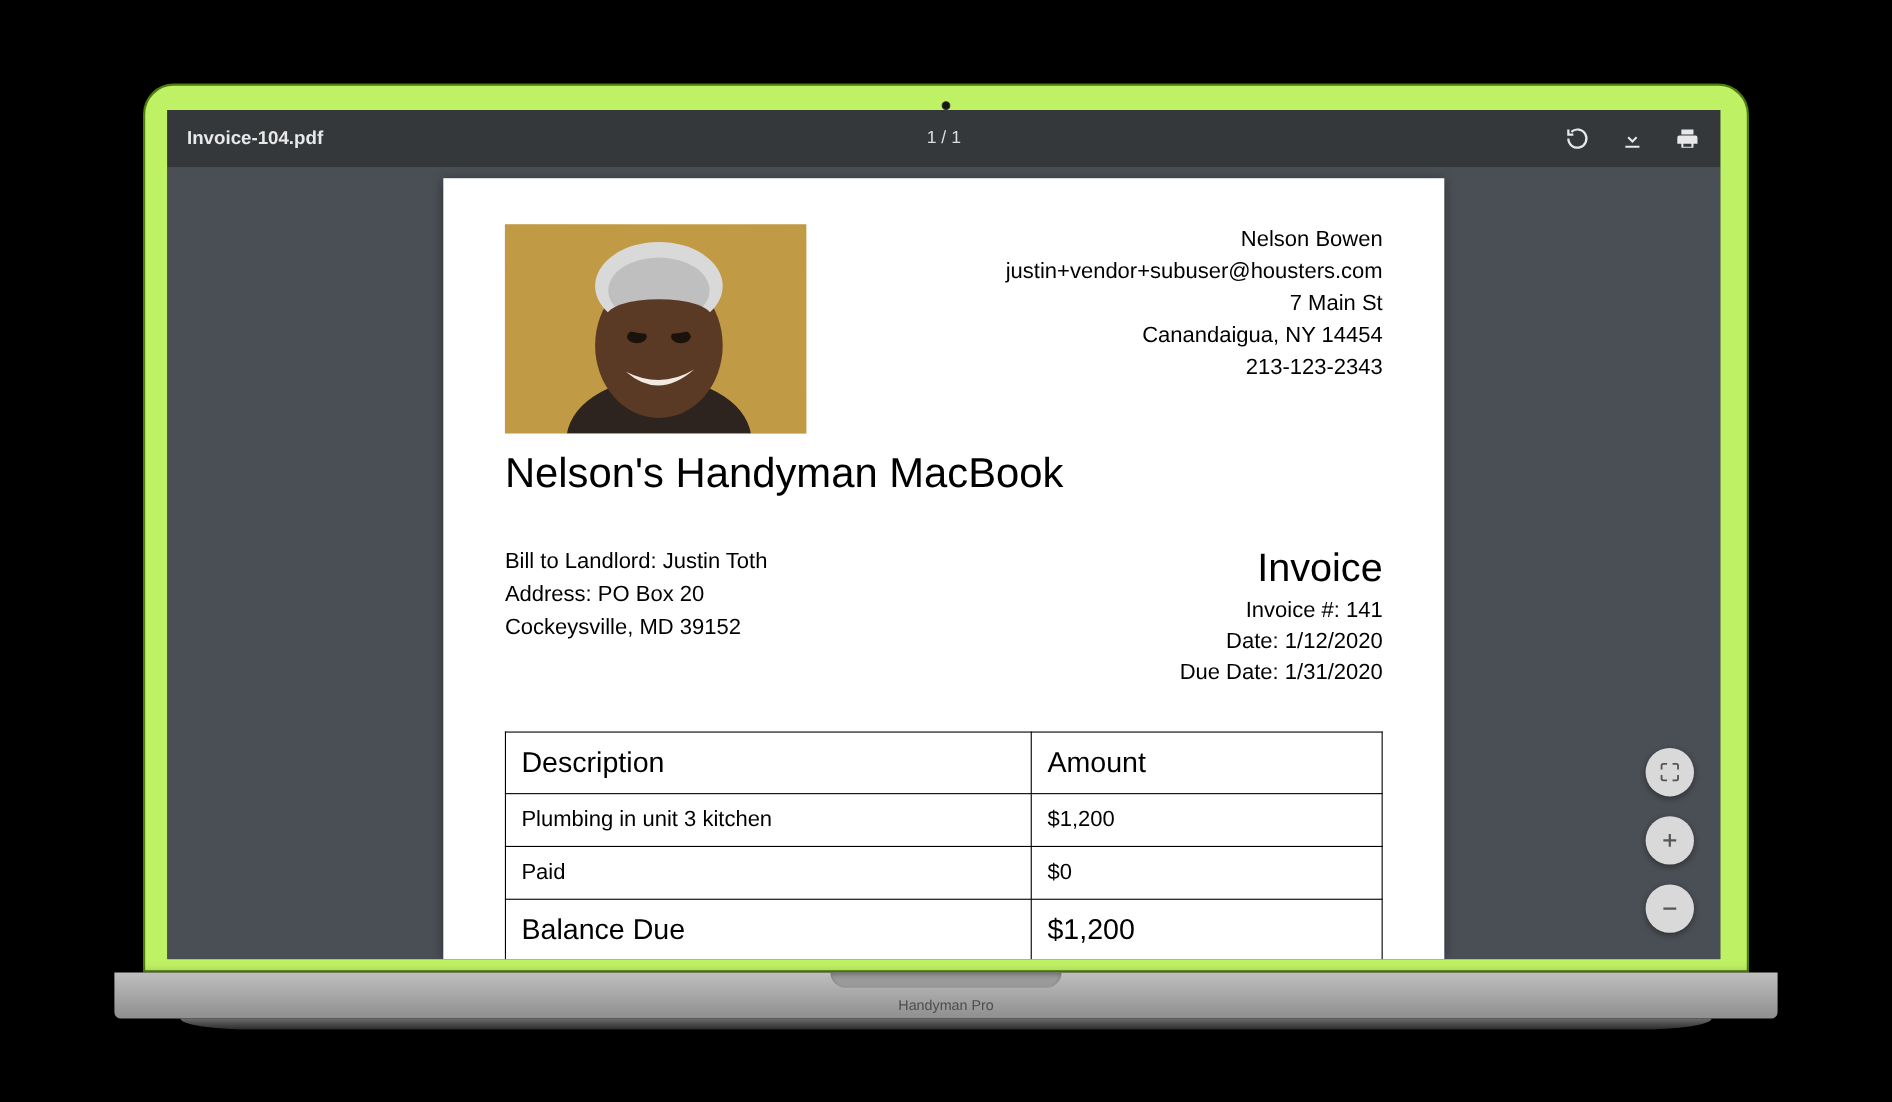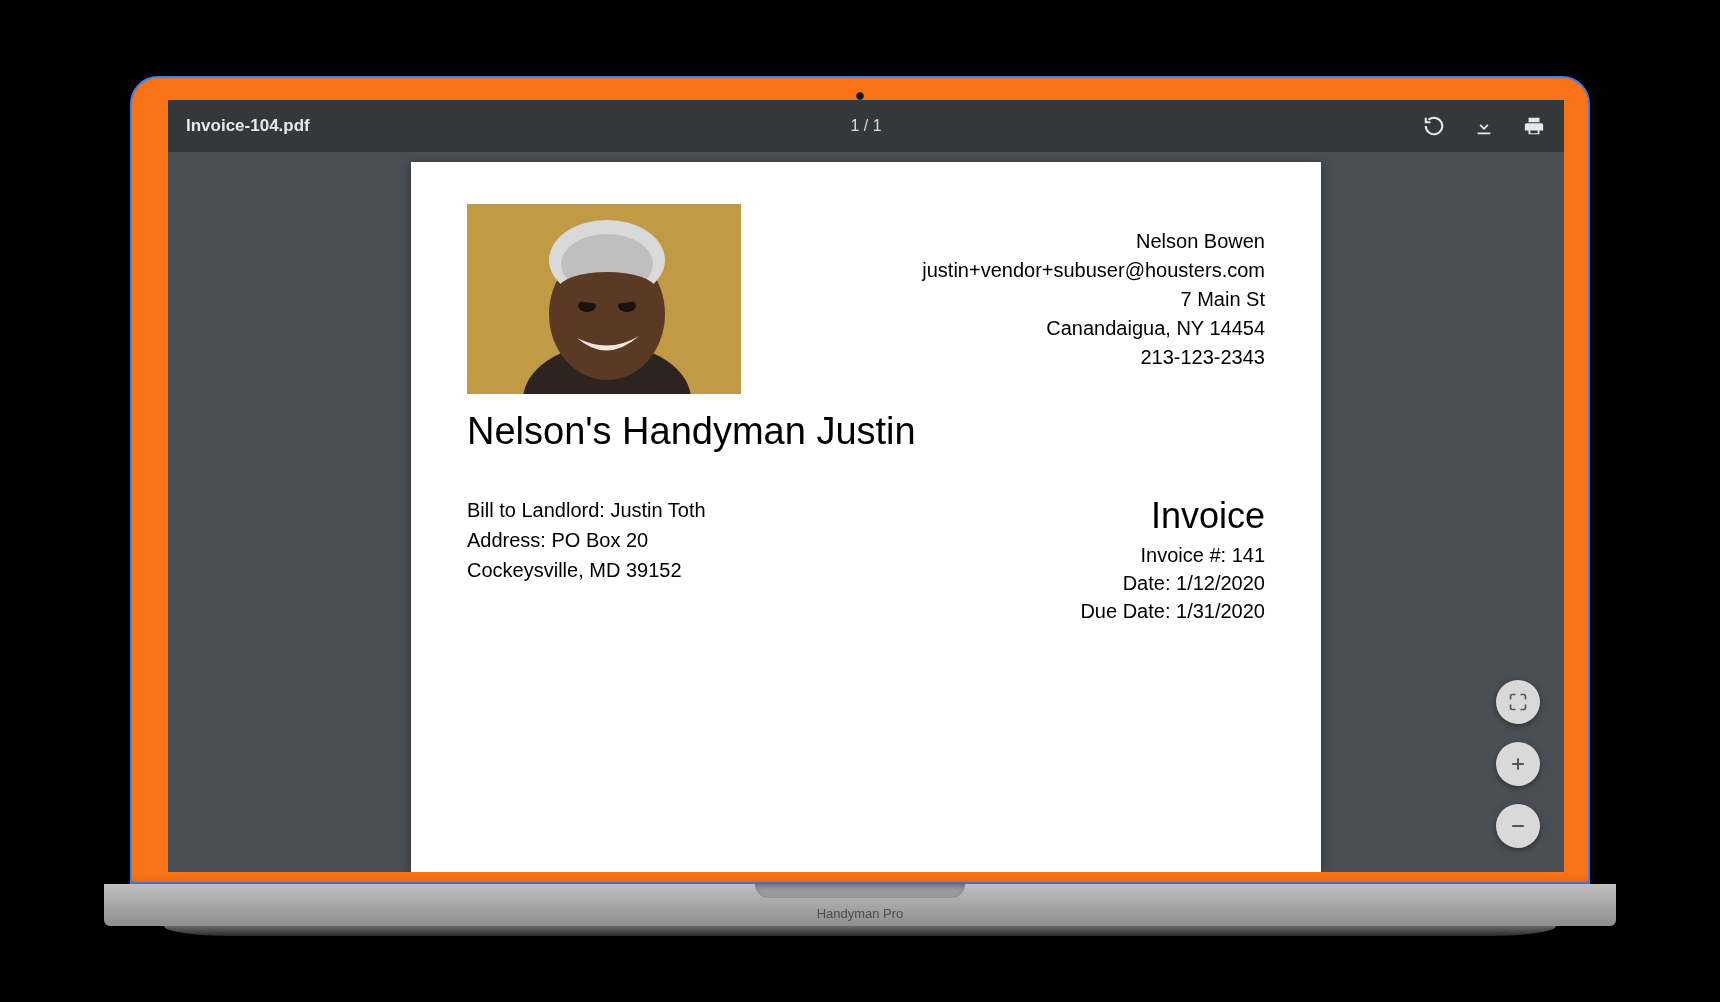--- a/index.html
+++ b/index.html
@@ -11,25 +11,25 @@
       display: flex;
       align-items: center;
       justify-content: center;
       overflow: hidden;
     }
     .laptop {
       width: 1460px;
       position: relative;
     }
     .screen-bezel {
-      background: #f97316;
+      background: #bef264;
       border-radius: 28px 28px 0 0;
-      padding: 22px 24px 10px 36px;
-      position: relative;
-      border: 2px solid #3b82f6;
+      padding: 22px 24px 10px 20px;
+      position: relative;
+      border: 2px solid #4d7c0f;
     }
     .camera {
       position: absolute;
       top: 14px;
       left: 50%;
       transform: translateX(-50%);
       width: 8px;
       height: 8px;
       background: #151515;
       border-radius: 50%;
@@ -85,21 +85,21 @@
       margin-top: 10px;
       width: 910px;
       background: #fff;
       box-shadow: 0 2px 10px rgba(0,0,0,.4);
       padding: 42px 56px 40px 56px;
       font-family: Arial, Helvetica, sans-serif;
       color: #000;
     }
     .hdr {
       display: flex;
-      align-items: center;
+      align-items: flex-start;
       gap: 33px;
     }
     .photo {
       width: 274px;
       height: 190px;
       background: linear-gradient(130deg,#b98a2b 0%,#c9a145 40%,#a77b23 100%);
       position: relative;
       overflow:hidden;
       flex-shrink:0;
     }
@@ -251,38 +251,60 @@
             </div>
             <div class="vendor-addr">
               <div>Nelson Bowen</div>
               <div>justin+vendor+subuser@housters.com</div>
               <div>7 Main St</div>
               <div>Canandaigua, NY 14454</div>
               <div>213-123-2343</div>
             </div>
           </div>
 
-          <div class="company">Nelson's Handyman Justin</div>
+          <div class="company">Nelson's Handyman MacBook</div>
 
           <div class="midrow">
             <div class="billto">
               <div>Bill to Landlord: Justin Toth</div>
               <div>Address: PO Box 20</div>
               <div>Cockeysville, MD 39152</div>
             </div>
             <div class="invmeta">
               <div class="invoice-title">Invoice</div>
               <div class="meta-lines">
                 <div>Invoice #: 141</div>
                 <div>Date: 1/12/2020</div>
                 <div>Due Date: 1/31/2020</div>
               </div>
             </div>
           </div>
 
+          <table class="inv">
+            <thead>
+              <tr>
+                <th class="col-desc">Description</th>
+                <th>Amount</th>
+              </tr>
+            </thead>
+            <tbody>
+              <tr>
+                <td>Plumbing in unit 3 kitchen</td>
+                <td>$1,200</td>
+              </tr>
+              <tr>
+                <td>Paid</td>
+                <td>$0</td>
+              </tr>
+              <tr class="balance">
+                <td>Balance Due</td>
+                <td>$1,200</td>
+              </tr>
+            </tbody>
+          </table>
 
         </div>
 
         <div class="float-btns">
           <div class="fbtn">
             <svg viewBox="0 0 24 24" width="20" height="20" fill="none" stroke="#555" stroke-width="2">
               <path d="M9 3H5a2 2 0 0 0-2 2v4M15 3h4a2 2 0 0 1 2 2v4M9 21H5a2 2 0 0 1-2-2v-4M15 21h4a2 2 0 0 0 2-2v-4"></path>
             </svg>
           </div>
           <div class="fbtn">

